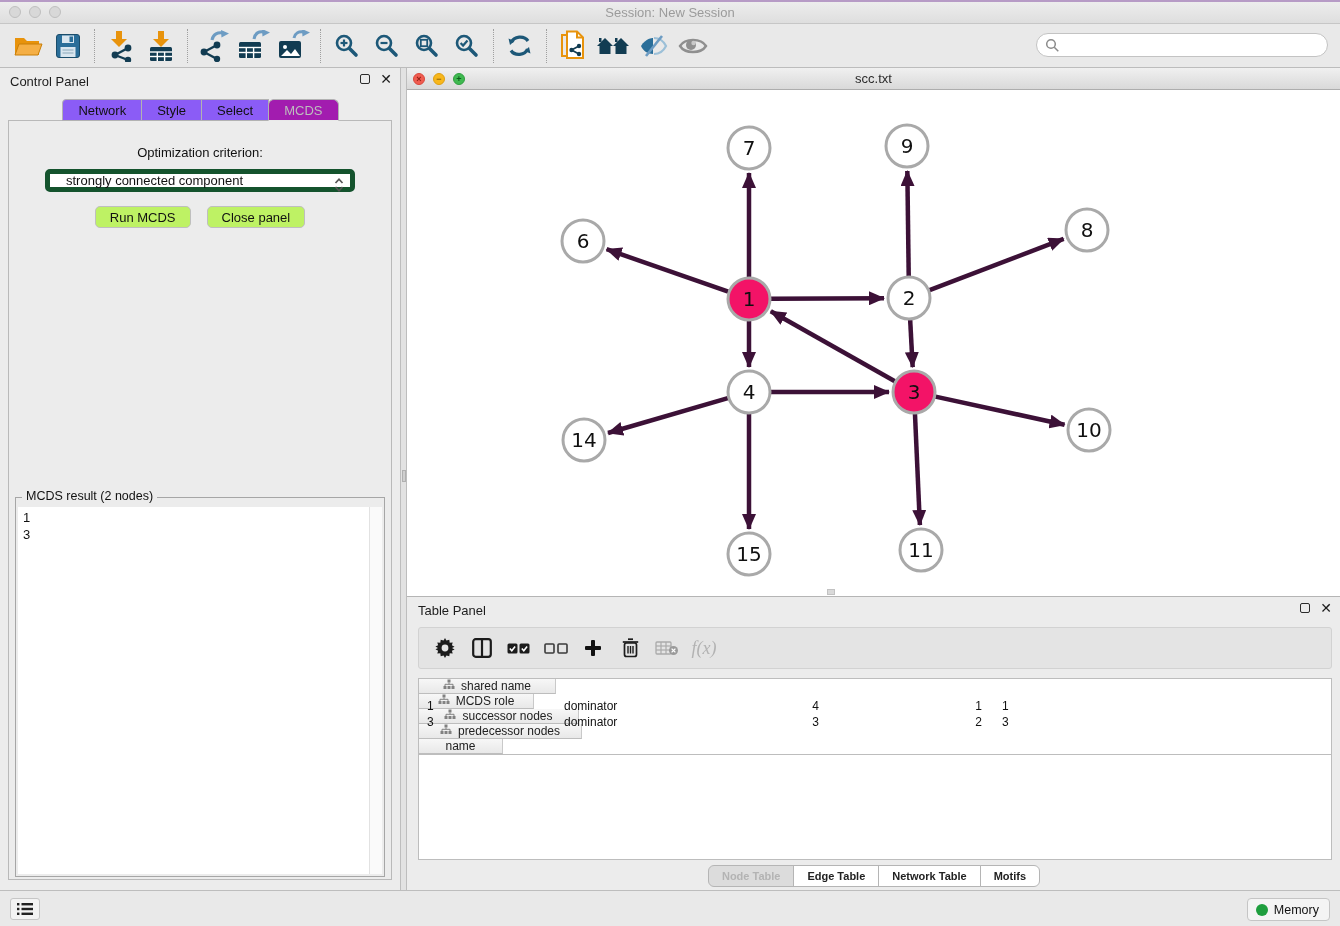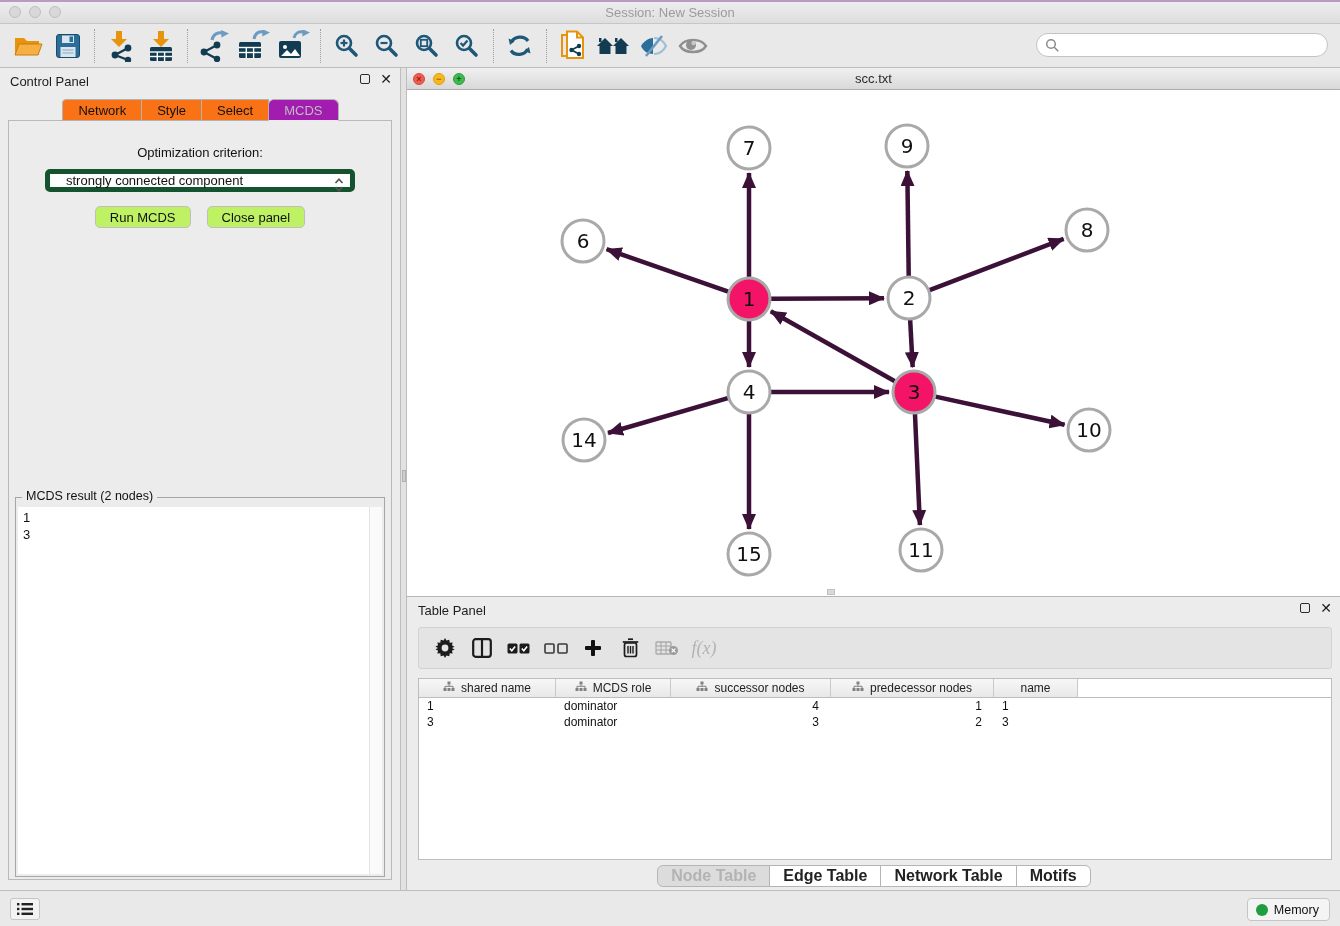--- a/index.html
+++ b/index.html
@@ -30,21 +30,21 @@
 
   
   .control-panel { position:absolute; left:0; top:66px; width:400px; height:824px; background:#ececec; }
   .panel-head { position:relative; height:26px; }
   .panel-head .ptitle { position:absolute; left:10px; top:6px; font-size:13px; color:#1d1d1d; }
   .winbtns { position:absolute; right:8px; top:6px; display:flex; gap:10px; align-items:center; }
   .float-btn { width:10px; height:10px; border:1.6px solid #2b2b2b; border-radius:2px; cursor:pointer; }
   .close-btn { font-size:14px; font-weight:bold; color:#1a1a1a; line-height:10px; cursor:pointer; }
 
   .cp-tabs { position:absolute; left:0; top:31px; width:100%; display:flex; justify-content:center; z-index:3; }
-  .cp-tab { height:22px; padding:0 15px; background:#f97316; border:1px solid #b2b2b2; margin-right:-1px;
+  .cp-tab { height:22px; padding:0 15px; background:#8b5cf6; border:1px solid #b2b2b2; margin-right:-1px;
     font-size:13px; color:#111; display:flex; align-items:center; cursor:pointer; }
   .cp-tab:first-child { border-radius:4px 0 0 0; }
   .cp-tab.active { background:#a21caf; color:#bdbdbd; border-radius:6px 6px 0 0; border-bottom:1px solid #e9e9e9; }
 
   .cp-box { position:absolute; left:8px; top:52px; width:384px; height:760px; border:1px solid #b9b9b9; background:#ececec; }
   .opt-label { margin-top:24px; text-align:center; font-size:13px; color:#111; }
   .opt-select { position:relative; margin:9px auto 0; width:310px; height:23px; background:#fff;
     border:5px solid #14532d; border-radius:5px; font-size:13px; color:#111; display:flex; align-items:center;
     padding-left:16px; cursor:pointer; }
   .opt-select .arrows { position:absolute; right:5px; top:3px; }
@@ -77,31 +77,31 @@
   .table-panel { position:absolute; left:407px; top:595px; width:933px; height:295px; background:#ececec; }
   .tp-head { position:relative; height:26px; }
   .tp-head .ptitle { position:absolute; left:11px; top:6px; font-size:13px; color:#1d1d1d; }
   .tp-toolbar { position:absolute; left:11px; top:30px; right:8px; height:42px; background:#e4e4e4;
     border:1px solid #d2d2d2; border-radius:3px; display:flex; align-items:center; padding-left:10px; gap:5px; }
   .tbicon { width:32px; height:34px; display:flex; align-items:center; justify-content:center; cursor:pointer; }
   .tbicon.disabled { cursor:default; }
   .fx-label { font-family:"Liberation Serif","DejaVu Serif",serif; font-style:italic; font-size:18px; color:#b2b2b2; }
 
   .ntable { position:absolute; left:11px; top:81px; right:8px; bottom:32px; background:#fff; border:1px solid #bdbdbd; }
-  .thead { display:flex; height:19px; }
+  .thead { display:flex; height:19px;flex-direction:column; }
   .th { background:linear-gradient(#f7f7f7,#e8e8e8); border-right:1px solid #c9c9c9; border-bottom:1px solid #bdbdbd;
     display:flex; align-items:center; justify-content:center; gap:6px; font-size:12px; color:#222; cursor:pointer; }
   .th-fill { flex:1; border-bottom:1px solid #bdbdbd; background:#fff; }
   .tr { display:flex; height:16px; }
   .td { font-size:12px; color:#111; line-height:16px; padding:0 8px; overflow:hidden; white-space:nowrap; cursor:default; }
   .td.right { text-align:right; padding-right:12px; }
 
   .tp-tabs { position:absolute; left:0; right:0; bottom:5px; display:flex; justify-content:center; }
   .tp-tab { height:22px; padding:0 13px; background:#fff; border:1px solid #b5b5b5; margin-right:-1px;
-    font-size:16px; font-weight:bold; color:#222; display:flex; align-items:center; cursor:pointer; }
+    font-size:11px; font-weight:bold; color:#222; display:flex; align-items:center; cursor:pointer; }
   .tp-tab:first-child { border-radius:6px 0 0 6px; }
   .tp-tab:last-child { border-radius:0 6px 6px 0; }
   .tp-tab.active { background:#dcdcdc; color:#b3b3b3; }
 
   
   .statusbar { position:absolute; left:0; bottom:0; width:100%; height:36px; background:#e9e9e9; border-top:1px solid #bdbdbd; }
   .list-btn { position:absolute; left:10px; top:7px; width:30px; height:22px; background:#f3f3f3;
     border:1px solid #c6c6c6; border-radius:3px; display:flex; align-items:center; justify-content:center; cursor:pointer; }
   .memory-btn { position:absolute; right:10px; top:7px; height:23px; padding:0 10px 0 8px; background:#f4f4f4;
     border:1px solid #c5c5c5; border-radius:4px; display:flex; align-items:center; gap:6px; font-size:12.5px; color:#111; cursor:pointer; }

